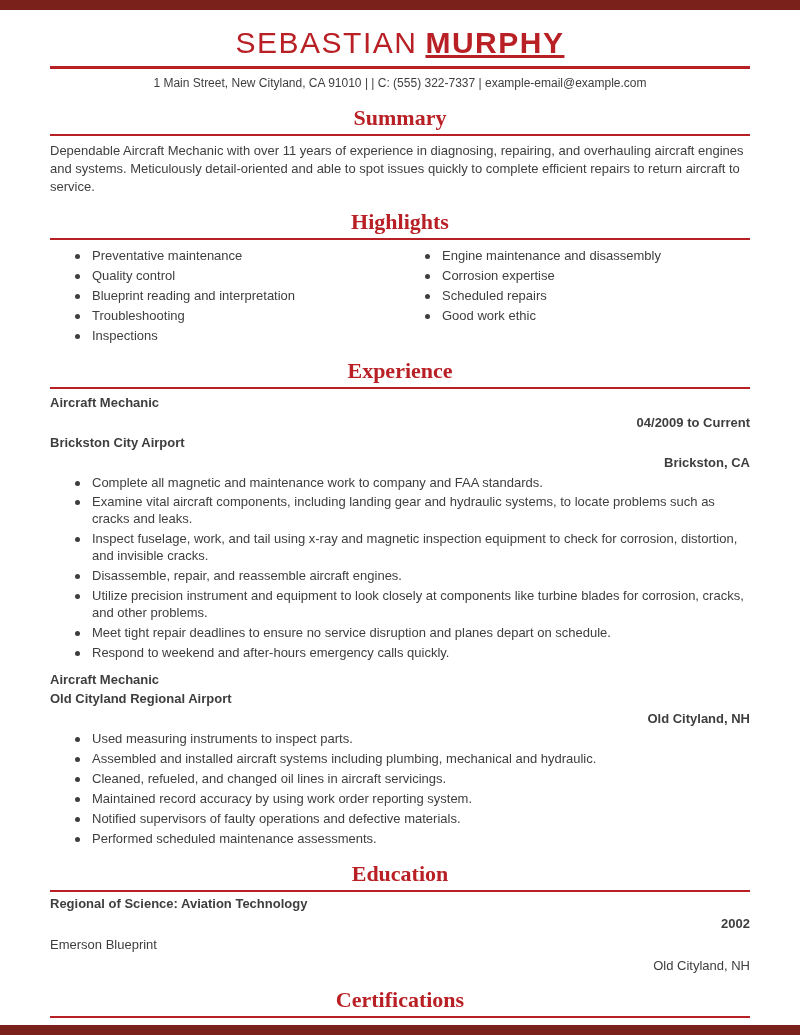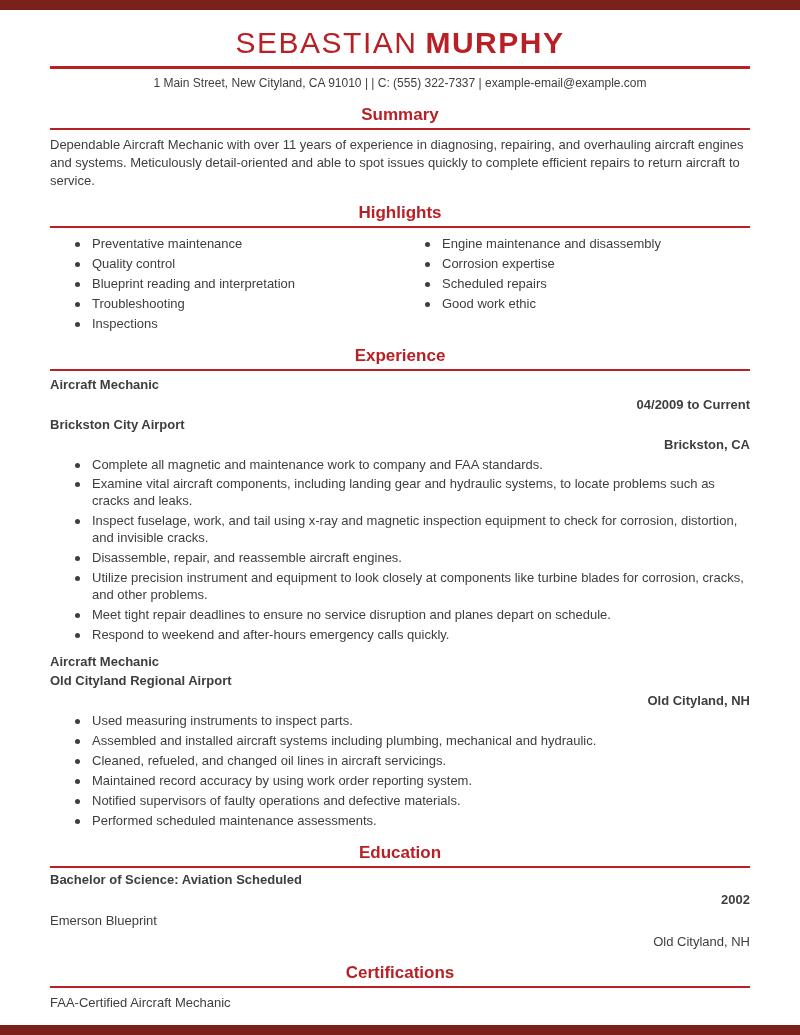--- a/index.html
+++ b/index.html
@@ -27,37 +27,38 @@
 
   
   .name{
     text-align:center;
     font-size:30px;
     color:var(--accent);
     letter-spacing:1.5px;
     line-height:1.1;
   }
   .name .first{font-weight:400;}
-  .name .last{font-weight:700;margin-left:8px;}
+  .name .last{font-weight:700;margin-left:8px;text-decoration:underline;}
   .name-rule{height:3px;background:var(--accent);margin-top:7px;}
   .contact{
     text-align:center;
     font-size:12px;
     margin-top:7px;
     color:var(--text);
   }
 
   
   .section-title{
     text-align:center;
     color:var(--accent);
     font-weight:700;
-    font-size:17px;
+    font-size:22px;
     margin-top:13px;
     line-height:1.2;
+    font-family:Liberation Serif, serif;
   }
   .section-rule{height:2px;background:var(--accent);margin-top:3px;}
 
   
   .summary-text{margin-top:6px;line-height:1.38;}
 
   
   ul{list-style:none;}
   li{
     position:relative;
@@ -158,21 +159,21 @@
       <li>Assembled and installed aircraft systems including plumbing, mechanical and hydraulic.</li>
       <li>Cleaned, refueled, and changed oil lines in aircraft servicings.</li>
       <li>Maintained record accuracy by using work order reporting system.</li>
       <li>Notified supervisors of faulty operations and defective materials.</li>
       <li>Performed scheduled maintenance assessments.</li>
     </ul>
   </div>
 
   <div class="section-title">Education</div>
   <div class="section-rule"></div>
-  <div class="edu-line bold">Bachelor of Science: Aviation Scheduled</div>
+  <div class="edu-line bold">Regional of Science: Aviation Technology</div>
   <div class="edu-line bold right">2002</div>
   <div class="edu-line">Emerson Blueprint</div>
   <div class="edu-line right">Old Cityland, NH</div>
 
   <div class="section-title">Certifications</div>
   <div class="section-rule"></div>
   <div class="cert-line">FAA-Certified Aircraft Mechanic</div>
 
 </div>
 

